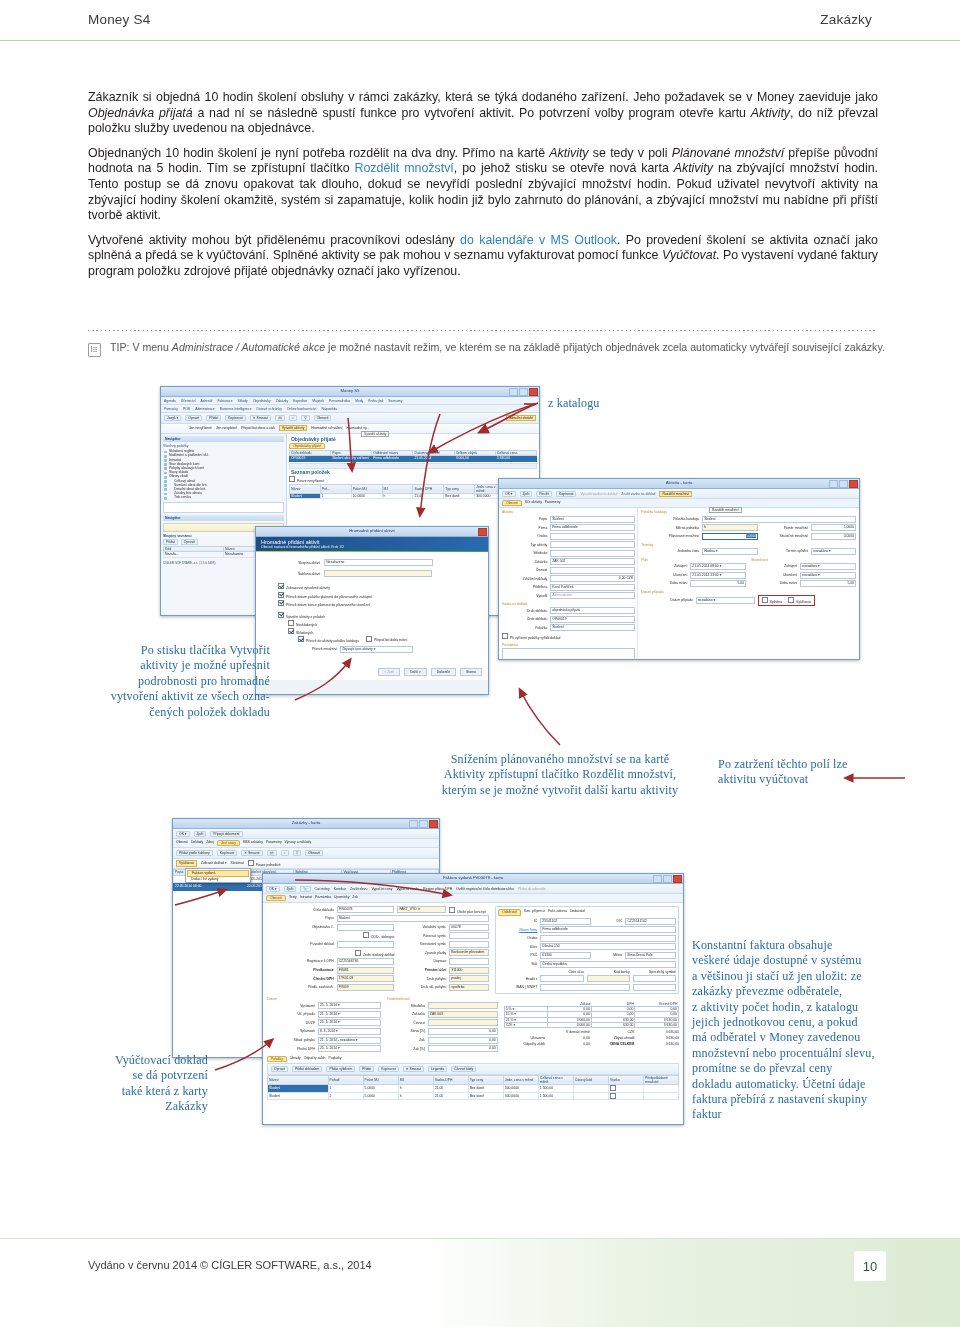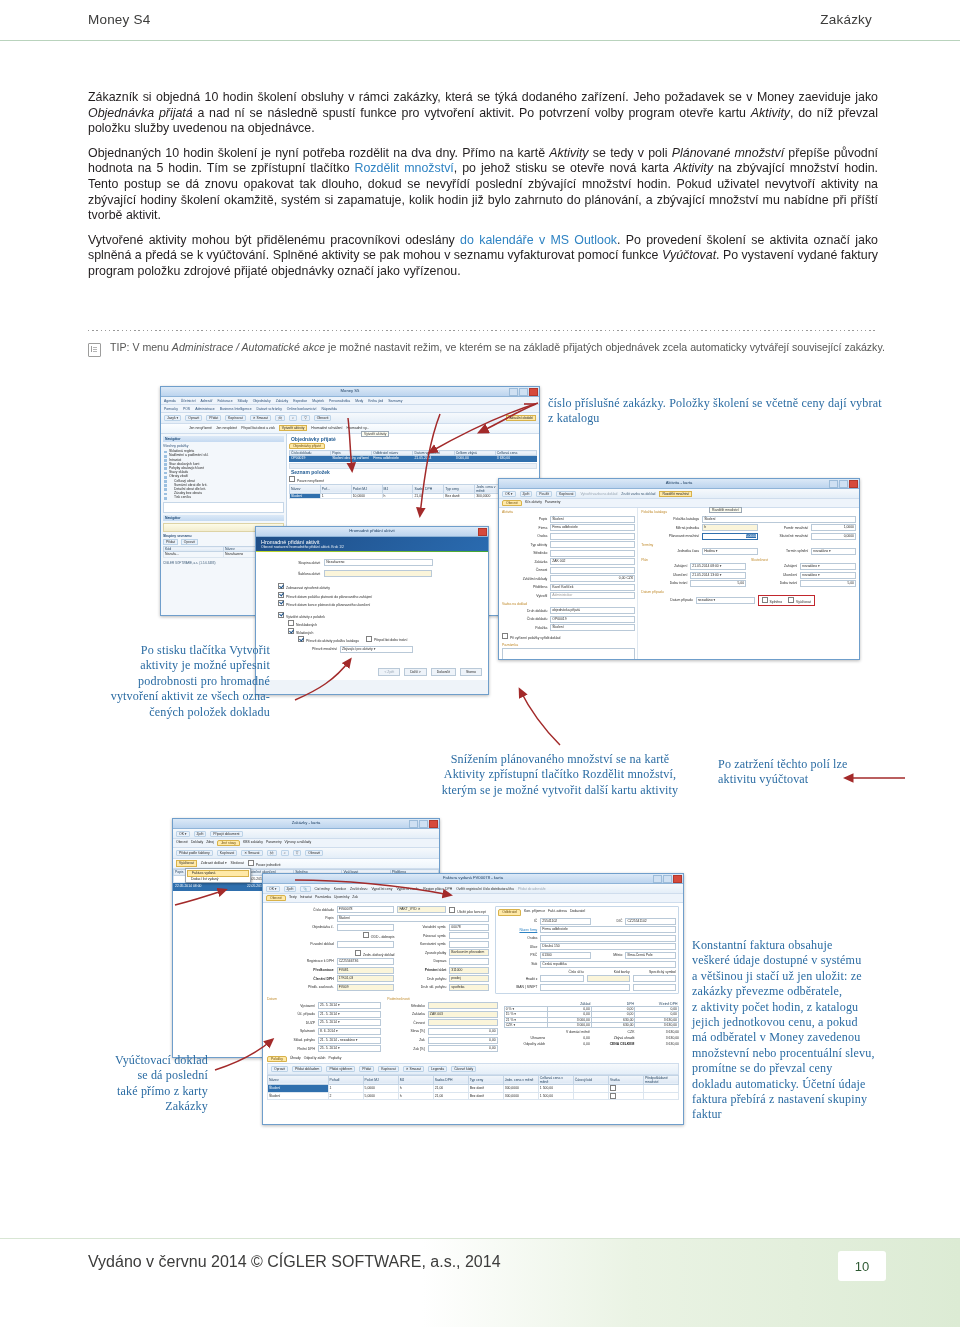--- a/index.html
+++ b/index.html
@@ -141,25 +141,25 @@
   
   .footer-band{
     position:absolute;left:0;bottom:0;width:960px;height:88px;
     background:linear-gradient(to right,#ffffff 0%,#ffffff 44%,#eaf3e4 66%,#dcebd4 100%);
   }
   .footer-rule{
     position:absolute;left:0;bottom:88px;width:960px;height:1px;background:#d8e6d4;
   }
   .footer-text{
     position:absolute;left:88px;bottom:56px;
-    font-size:16px;color:#3c3c3b;
+    font-size:11px;color:#3c3c3b;
   }
   .page-num{
     position:absolute;right:74px;bottom:46px;
-    width:48px;height:30px;background:#fff;border-radius:3px;
+    width:32px;height:30px;background:#fff;border-radius:3px;
     display:flex;align-items:center;justify-content:center;
     font-size:13px;color:#2e5a33;
   }
 </style>
 </head>
 <body>
 
 <div class="page-header">
   <div class="hdr-left">Money S4</div>
   <div class="hdr-right">Zakázky</div>
@@ -847,21 +847,20 @@
     <path d="M175,905 C195,900 210,895 225,890" stroke-width="1.5"></path>
     <path d="M295,880 C340,880 400,885 450,895" stroke-width="1.5"></path>
     <path d="M215,1070 C240,1062 258,1052 272,1040" stroke-width="1.5"></path>
   </g>
   <g stroke="#a32a2a" stroke-width="1.6" fill="none">
     <path d="M524,404 L536,404"></path>
   </g>
 </svg>
 
 <div class="note" style="left:548px;top:396px;width:360px;">
-  <div>číslo příslušné zakázky. Položky školení se včetně ceny dají vybrat</div>
   <div>z katalogu</div>
 </div>
 
 <div class="note r" style="left:70px;top:643px;width:200px;">
   <div>Po stisku tlačítka Vytvořit</div>
   <div>aktivity je možné upřesnit</div>
   <div>podrobnosti pro hromadné</div>
   <div>vytvoření aktivit ze všech ozna-</div>
   <div>čených položek dokladu</div>
 </div>
@@ -872,22 +871,22 @@
   <div>kterým se je možné vytvořit další kartu aktivity</div>
 </div>
 
 <div class="note" style="left:718px;top:757px;width:190px;">
   <div>Po zatržení těchto polí lze</div>
   <div>aktivitu vyúčtovat</div>
 </div>
 
 <div class="note r" style="left:78px;top:1053px;width:130px;">
   <div>Vyúčtovací doklad</div>
-  <div>se dá poslední</div>
-  <div>také přímo z karty</div>
+  <div>se dá potvrzení</div>
+  <div>také která z karty</div>
   <div>Zakázky</div>
 </div>
 
 <div class="note" style="left:692px;top:938px;width:250px;">
   <div>Konstantní faktura obsahuje</div>
   <div>veškeré údaje dostupné v systému</div>
   <div>a většinou ji stačí už jen uložit: ze</div>
   <div>zakázky převezme odběratele,</div>
   <div>z aktivity počet hodin, z katalogu</div>
   <div>jejich jednotkovou cenu, a pokud</div>

